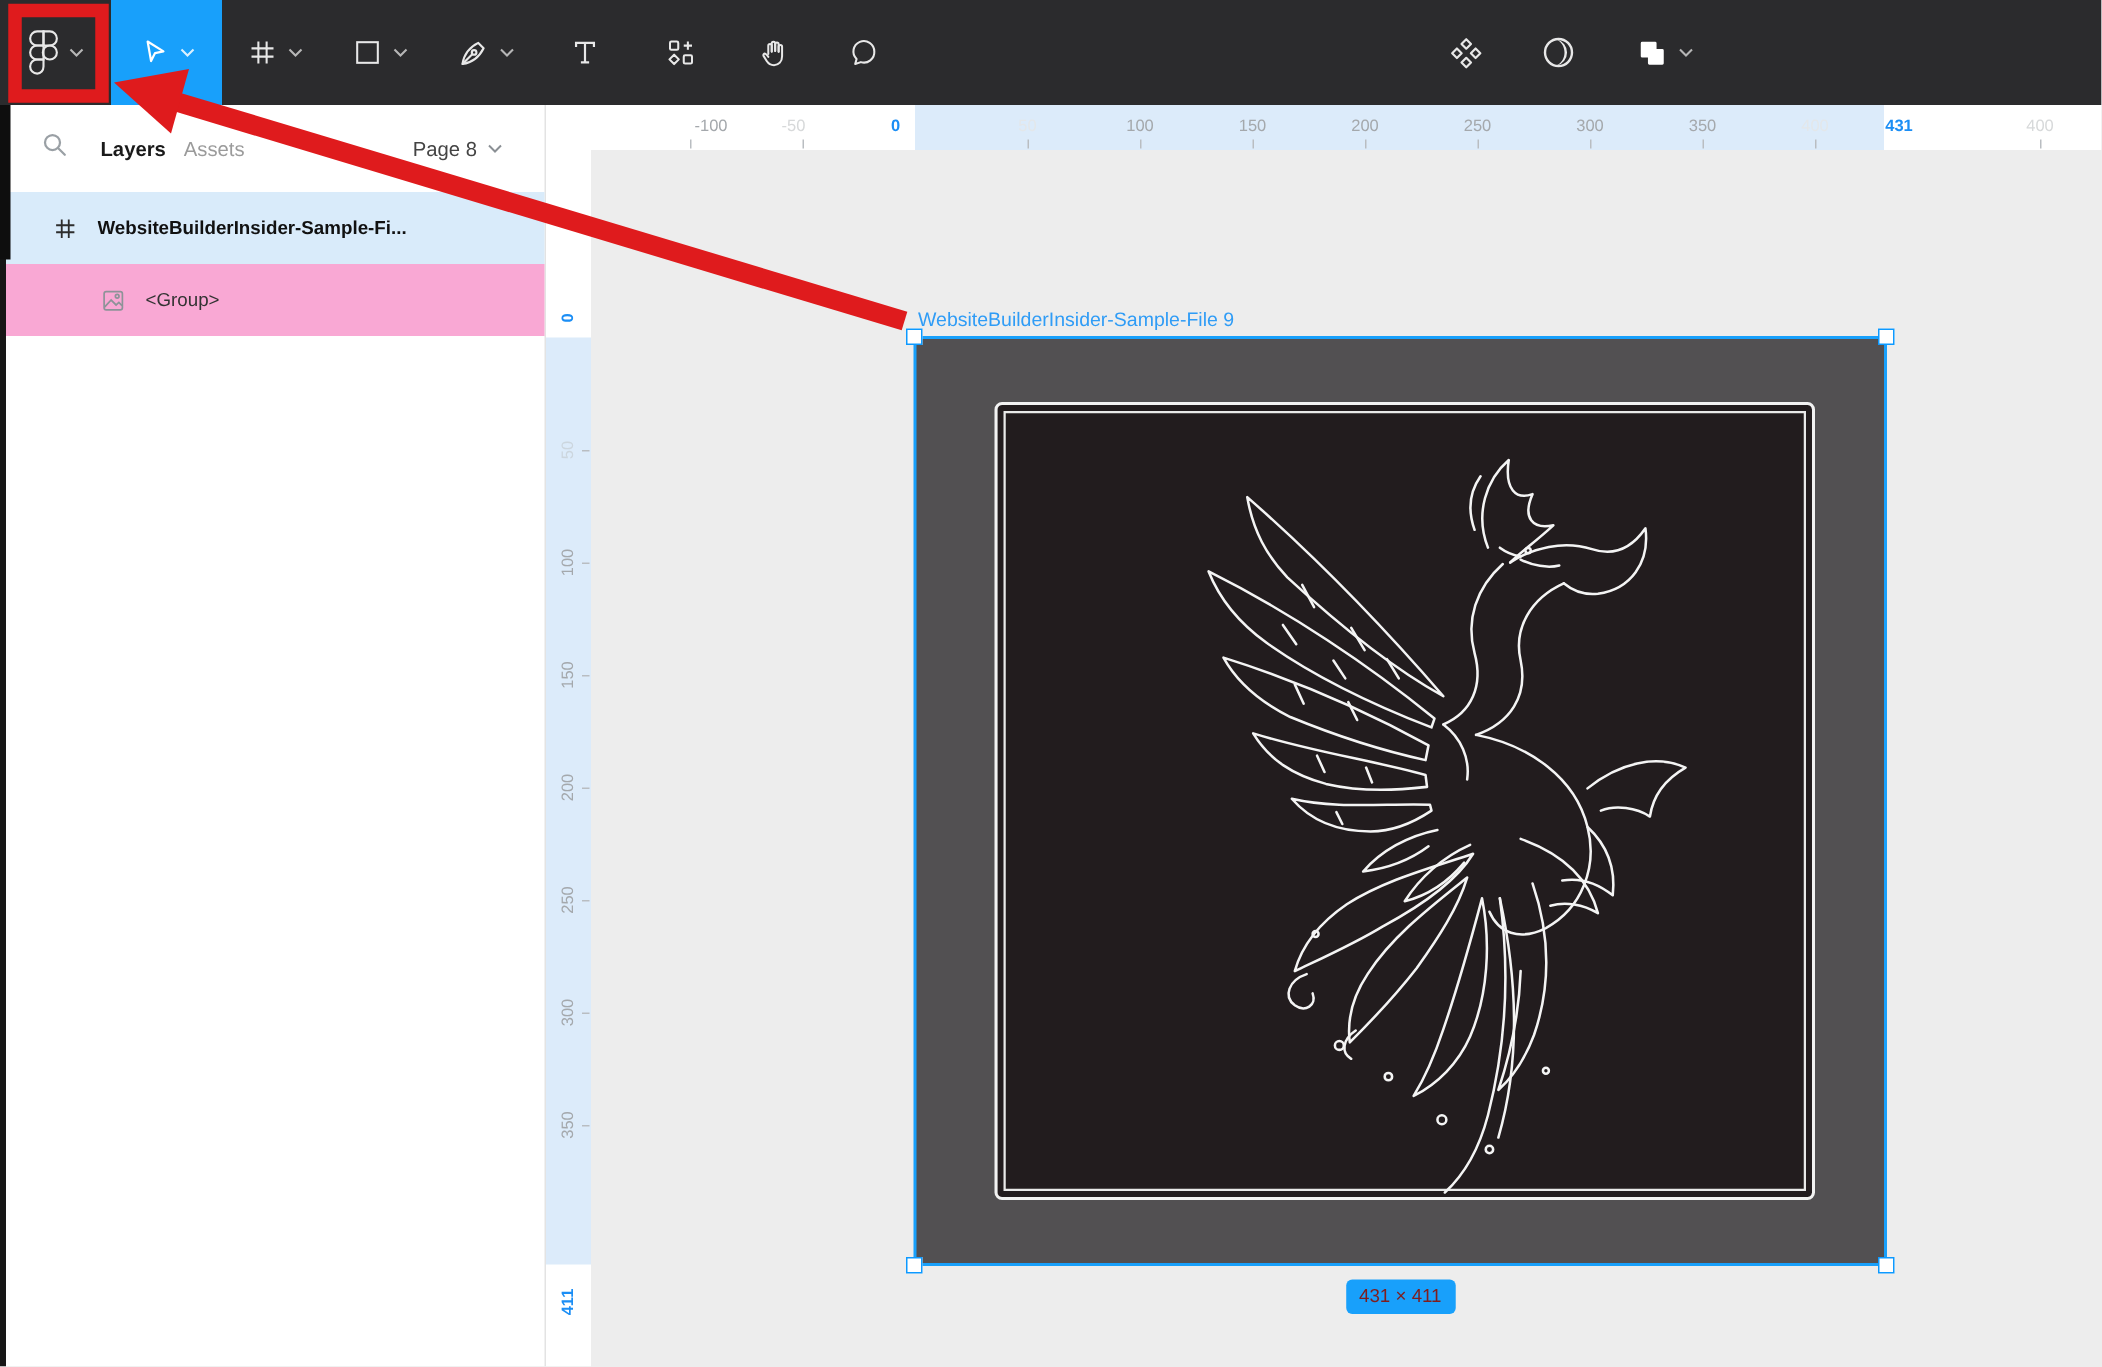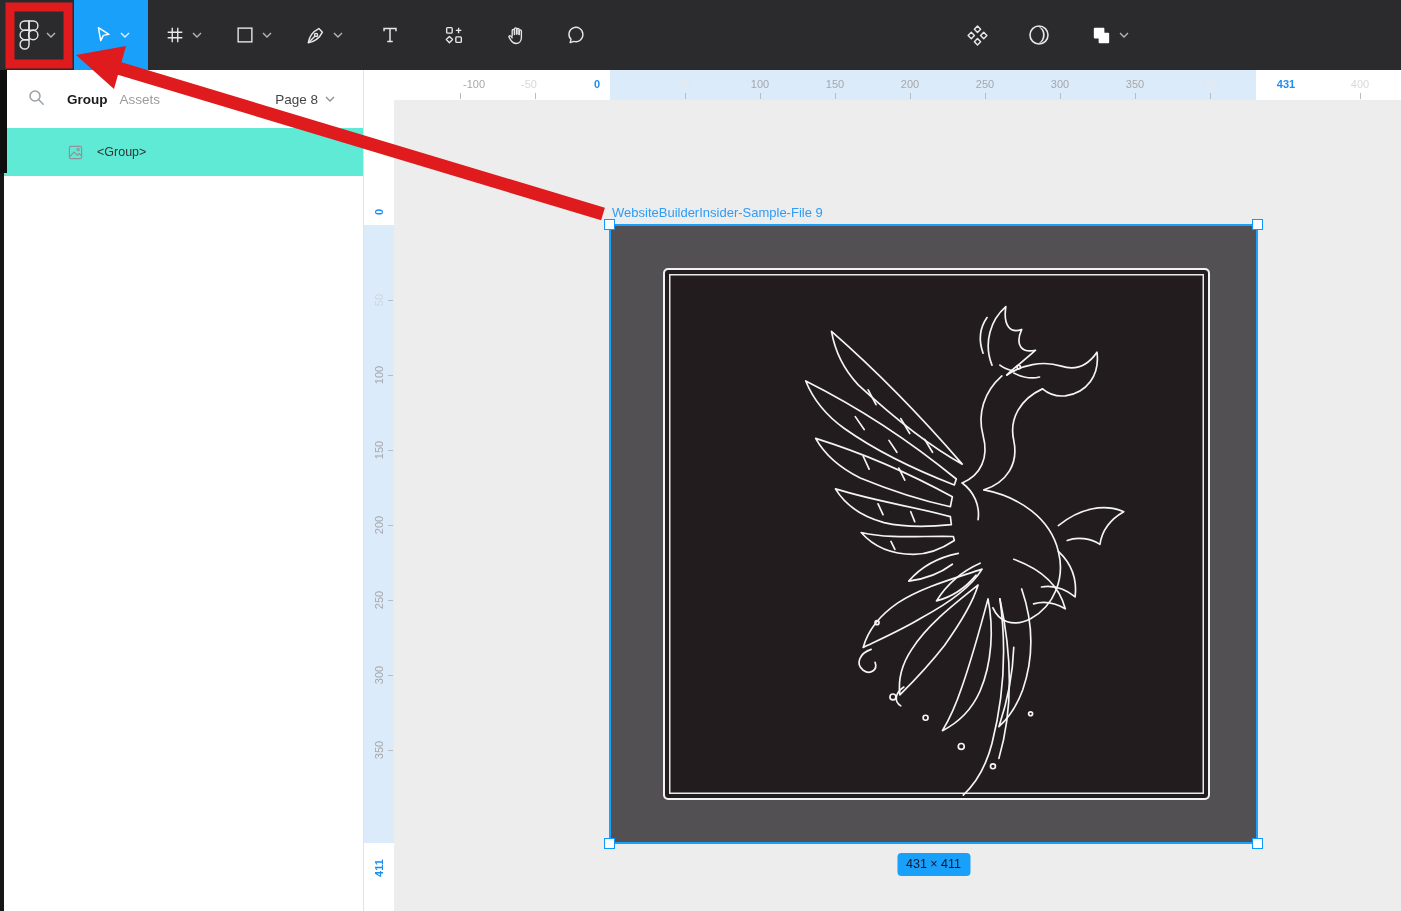--- a/index.html
+++ b/index.html
@@ -21,21 +21,21 @@
   #sidebar { position:absolute; left:0; top:70px; width:364px; height:841px; background:#ffffff;
              border-right:1px solid #e3e3e3; z-index:5; }
   #sb-head { position:relative; height:58px; display:flex; align-items:center; }
   #sb-head .search { margin-left:28px; }
   .tab-layers { margin-left:22px; font-size:13.5px; font-weight:700; color:#1a1a1a; }
   .tab-assets { margin-left:12px; font-size:13.5px; color:#9b9b9b; }
   .page-sel { position:absolute; right:28px; display:flex; align-items:center; gap:7px;
               font-size:13.5px; color:#444; }
   .lrow { position:relative; height:48px; display:flex; align-items:center; font-size:12.5px; color:#333; }
   .lrow.sel { background:#d9ebfa; }
-  .lrow.child { background:#5eead4; }
+  .lrow.child { background:#f9a8d4; }
   .lrow .licon { margin-left:36px; margin-right:14px; display:flex; }
   .lrow.child .licon { margin-left:68px; }
   .lrow.sel .lname { font-weight:700; color:#111; }
   .lname { white-space:nowrap; overflow:hidden; }
 
   
   #edge-strip-long { position:absolute; left:0; top:70px; width:4px; height:841px; background:#161616; z-index:40; }
   #edge-strip { position:absolute; left:0; top:70px; width:7px; height:103px; background:#0e0e0e; z-index:41; }
 
   
@@ -58,21 +58,21 @@
   #canvas { position:absolute; left:394px; top:100px; width:1007px; height:811px; background:#ededed; }
   #frame { position:absolute; left:216px; top:125px; width:647px; height:618px; background:#525052;
            outline:2px solid #18a0fb; outline-offset:-1px; }
   #frame-title { position:absolute; left:218px; top:105px; font-size:13px; color:#2f9cf6; white-space:nowrap; }
   .handle { position:absolute; width:11px; height:11px; background:#fff; border:1.5px solid #0d99ff; z-index:6; }
   #artboard { position:absolute; left:53px; top:43px; width:547px; height:532px; background:#221c1e;
               border:2.5px solid #f2f2f2; border-radius:5px;
               box-shadow: inset 0 0 0 4px #221c1e, inset 0 0 0 5.5px #e9e9e9; }
   #artboard svg { position:absolute; left:0; top:0; }
   #size-badge { position:absolute; left:50%; top:628px; transform:translateX(-50%);
-                background:#18a0fb; color:#0f172a; font-size:12.5px; font-weight:500;
+                background:#18a0fb; color:#7f1d1d; font-size:12.5px; font-weight:500;
                 padding:4px 9px 5px; border-radius:4px; white-space:nowrap; }
 
   
   #annotation { position:absolute; left:0; top:0; width:1401px; height:911px; z-index:60; pointer-events:none; }
 </style>
 </head>
 <body>
 
 <div id="app">
 
@@ -224,30 +224,38 @@
   </div>
 
   <div id="sidebar">
     <div id="sb-head">
       <span class="search">
         <svg width="17" height="17" viewBox="0 0 17 17" fill="none" stroke="#9aa0a5" stroke-width="1.5" stroke-linecap="round">
           <circle cx="7" cy="7" r="5"></circle>
             <path d="M11,11 L15.2,15.2"></path>
         </svg>
       </span>
-      <span class="tab-layers">Group</span>
+      <span class="tab-layers">Layers</span>
       <span class="tab-assets">Assets</span>
       <span class="page-sel">
         <span>Page 8</span>
         <svg width="10" height="6" viewBox="0 0 10 6" fill="none" stroke="#8a8f94" stroke-width="1.3">
             <path d="M1,1 L5,5 L9,1"></path>
           </svg>
       </span>
     </div>
 
+    <div class="lrow sel">
+      <span class="licon">
+        <svg width="15" height="15" viewBox="0 0 16 16" fill="none" stroke="#2d2d2d" stroke-width="1.3">
+          <path d="M5.5,1.5 V14.5 M10.5,1.5 V14.5 M1.5,5.5 H14.5 M1.5,10.5 H14.5"></path>
+        </svg>
+      </span>
+      <span class="lname">WebsiteBuilderInsider-Sample-Fi...</span>
+    </div>
     <div class="lrow child">
       <span class="licon">
         <svg width="15" height="15" viewBox="0 0 16 16" fill="none" stroke="#8d9398" stroke-width="1.2">
           <rect x="1.5" y="1.5" width="13" height="13" rx="1.5"></rect>
           <circle cx="10.8" cy="4.8" r="1.3"></circle>
           <path d="M1.8,12.5 L6.5,7.5 L10,11 L12,9.2 L14.2,11.4"></path>
         </svg>
       </span>
       <span class="lname">&lt;Group&gt;</span>
     </div>
@@ -282,21 +290,21 @@
     <span class="hlab muted2" style="left:135px">-50</span>
     <span class="hlab accent" style="left:203px">0</span>
     <span class="hlab muted" style="left:291px">50</span>
     <span class="hlab" style="left:366px">100</span>
     <span class="hlab" style="left:441px">150</span>
     <span class="hlab" style="left:516px">200</span>
     <span class="hlab" style="left:591px">250</span>
     <span class="hlab" style="left:666px">300</span>
     <span class="hlab" style="left:741px">350</span>
     <span class="hlab muted" style="left:816px">400</span>
-    <span class="hlab accent" style="left:892px">431</span>
+    <span class="hlab accent" style="left:872px">431</span>
     <span class="hlab muted2" style="left:966px">400</span>
     <span class="htick" style="left:66px"></span>
       <span class="htick" style="left:141px"></span>
     <span class="htick" style="left:291px"></span>
       <span class="htick" style="left:366px"></span>
     <span class="htick" style="left:441px"></span>
       <span class="htick" style="left:516px"></span>
     <span class="htick" style="left:591px"></span>
       <span class="htick" style="left:666px"></span>
     <span class="htick" style="left:741px"></span>

